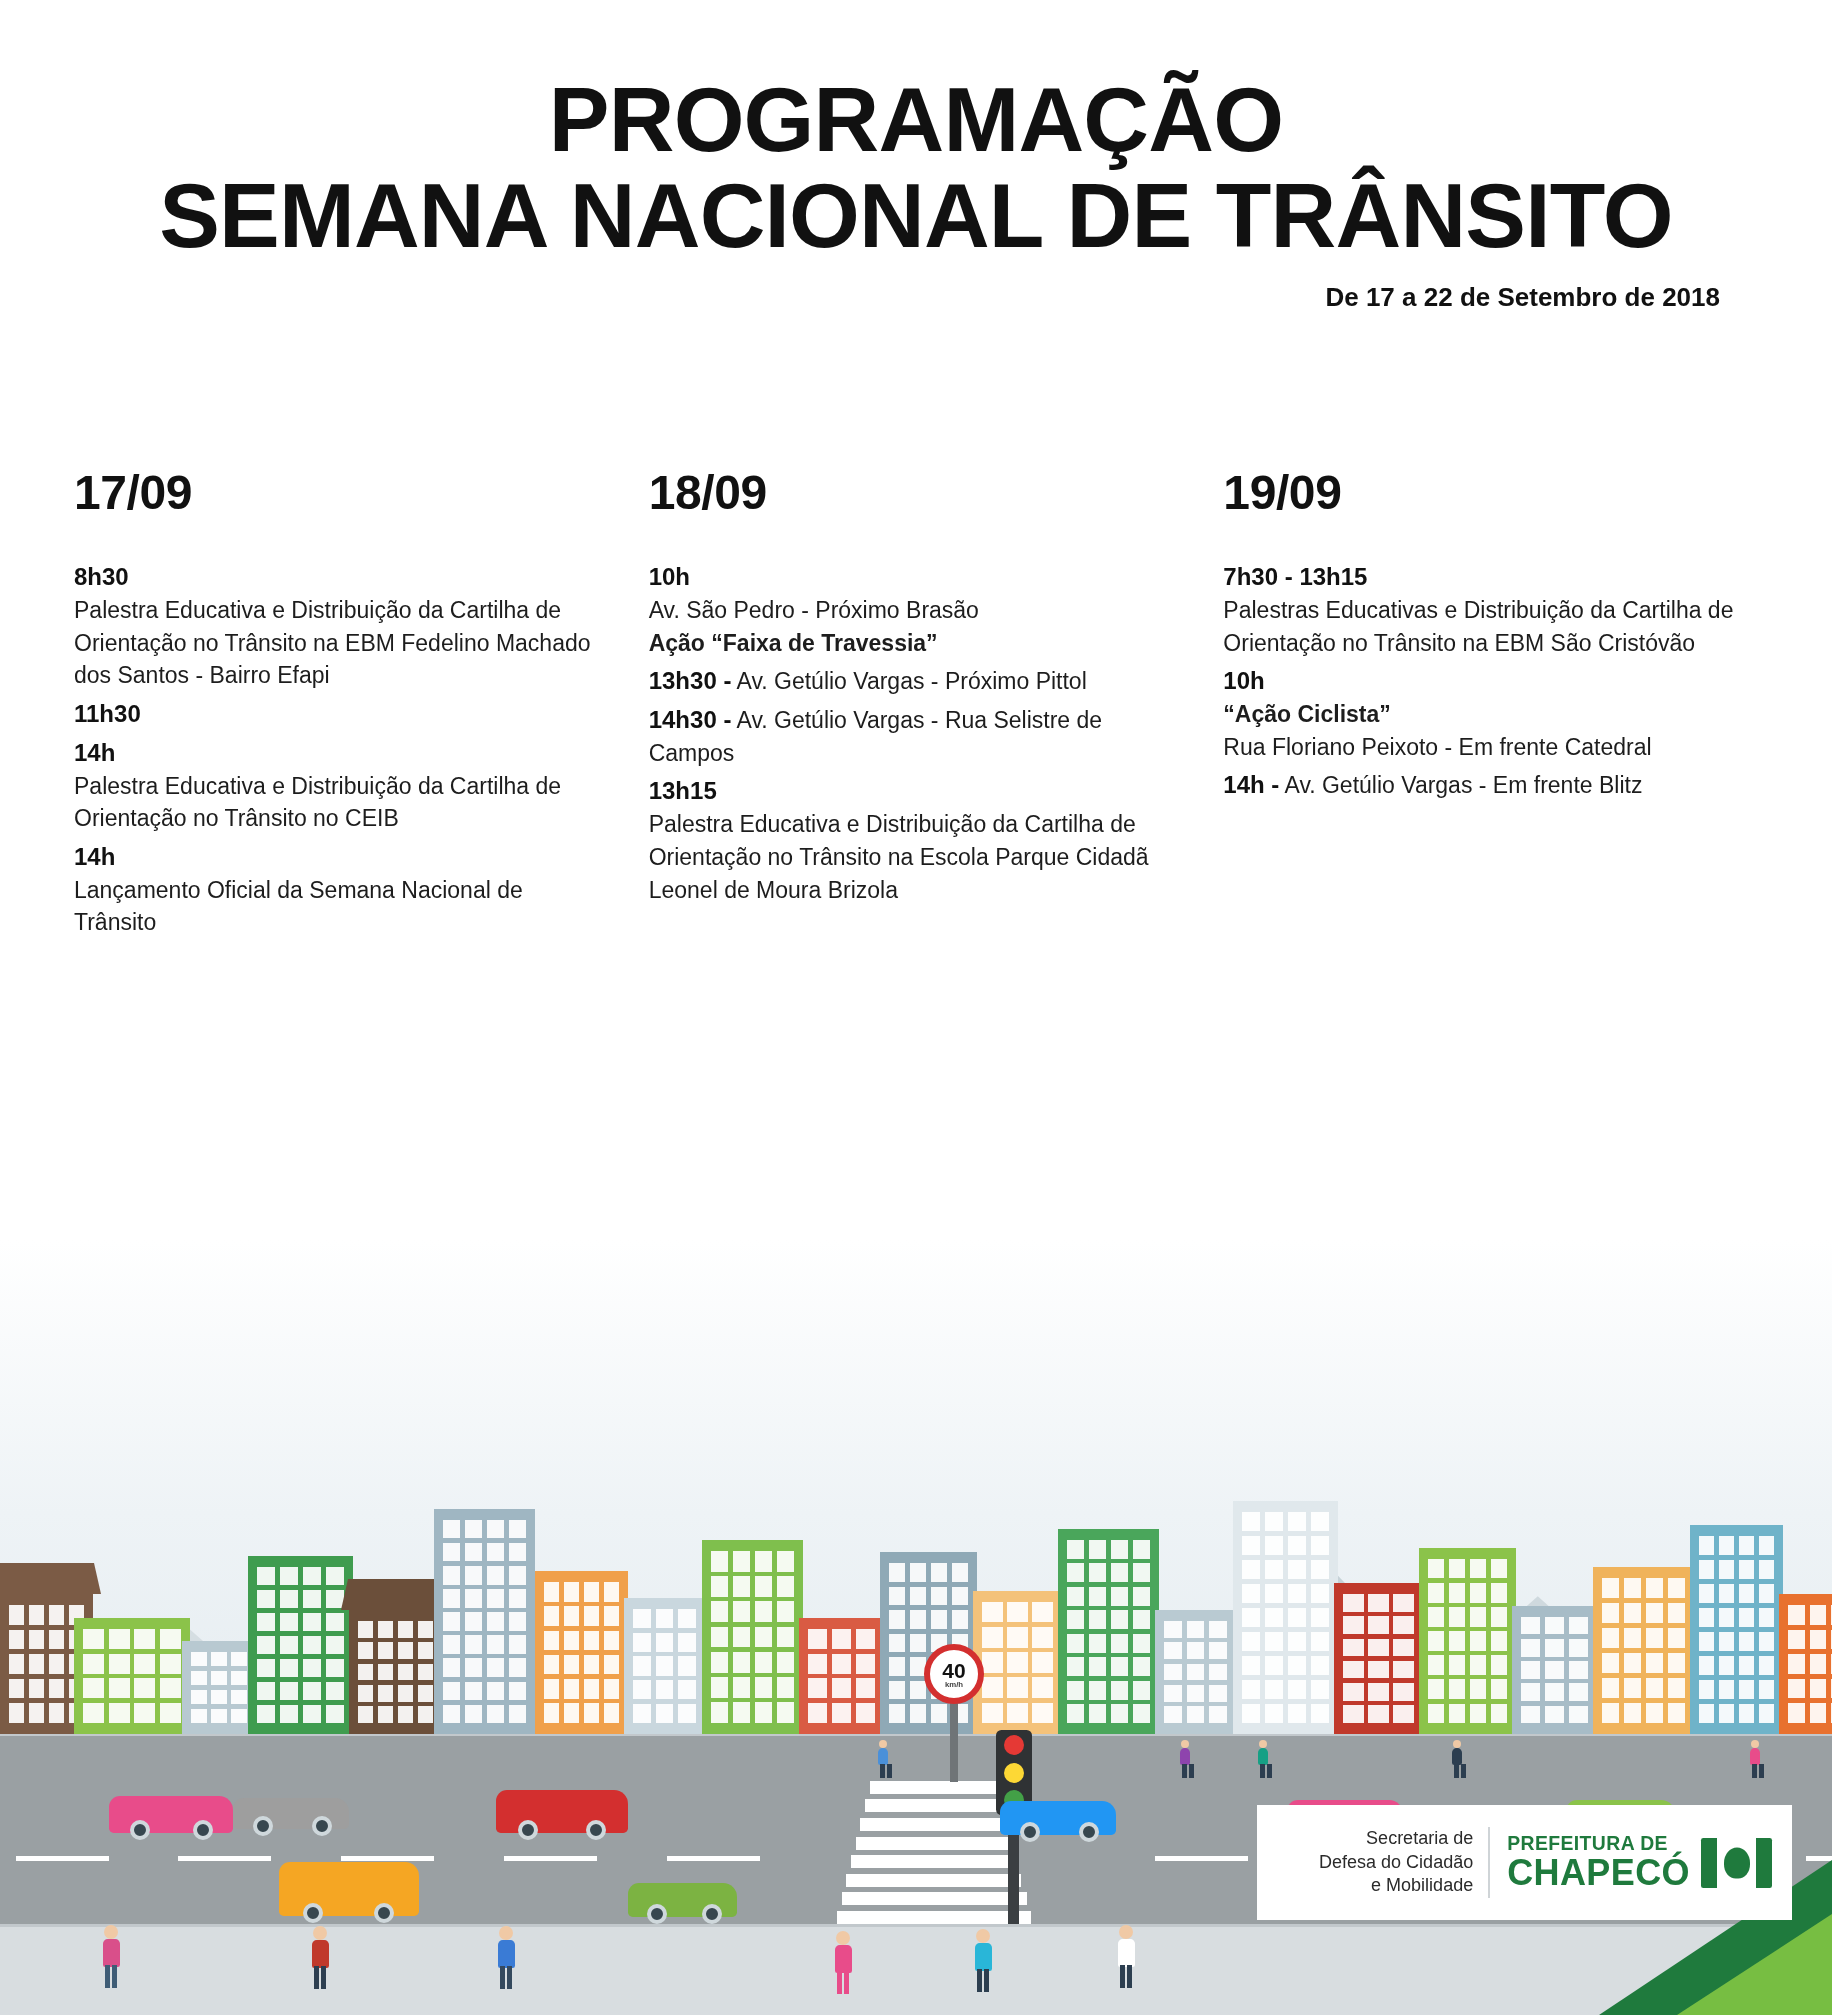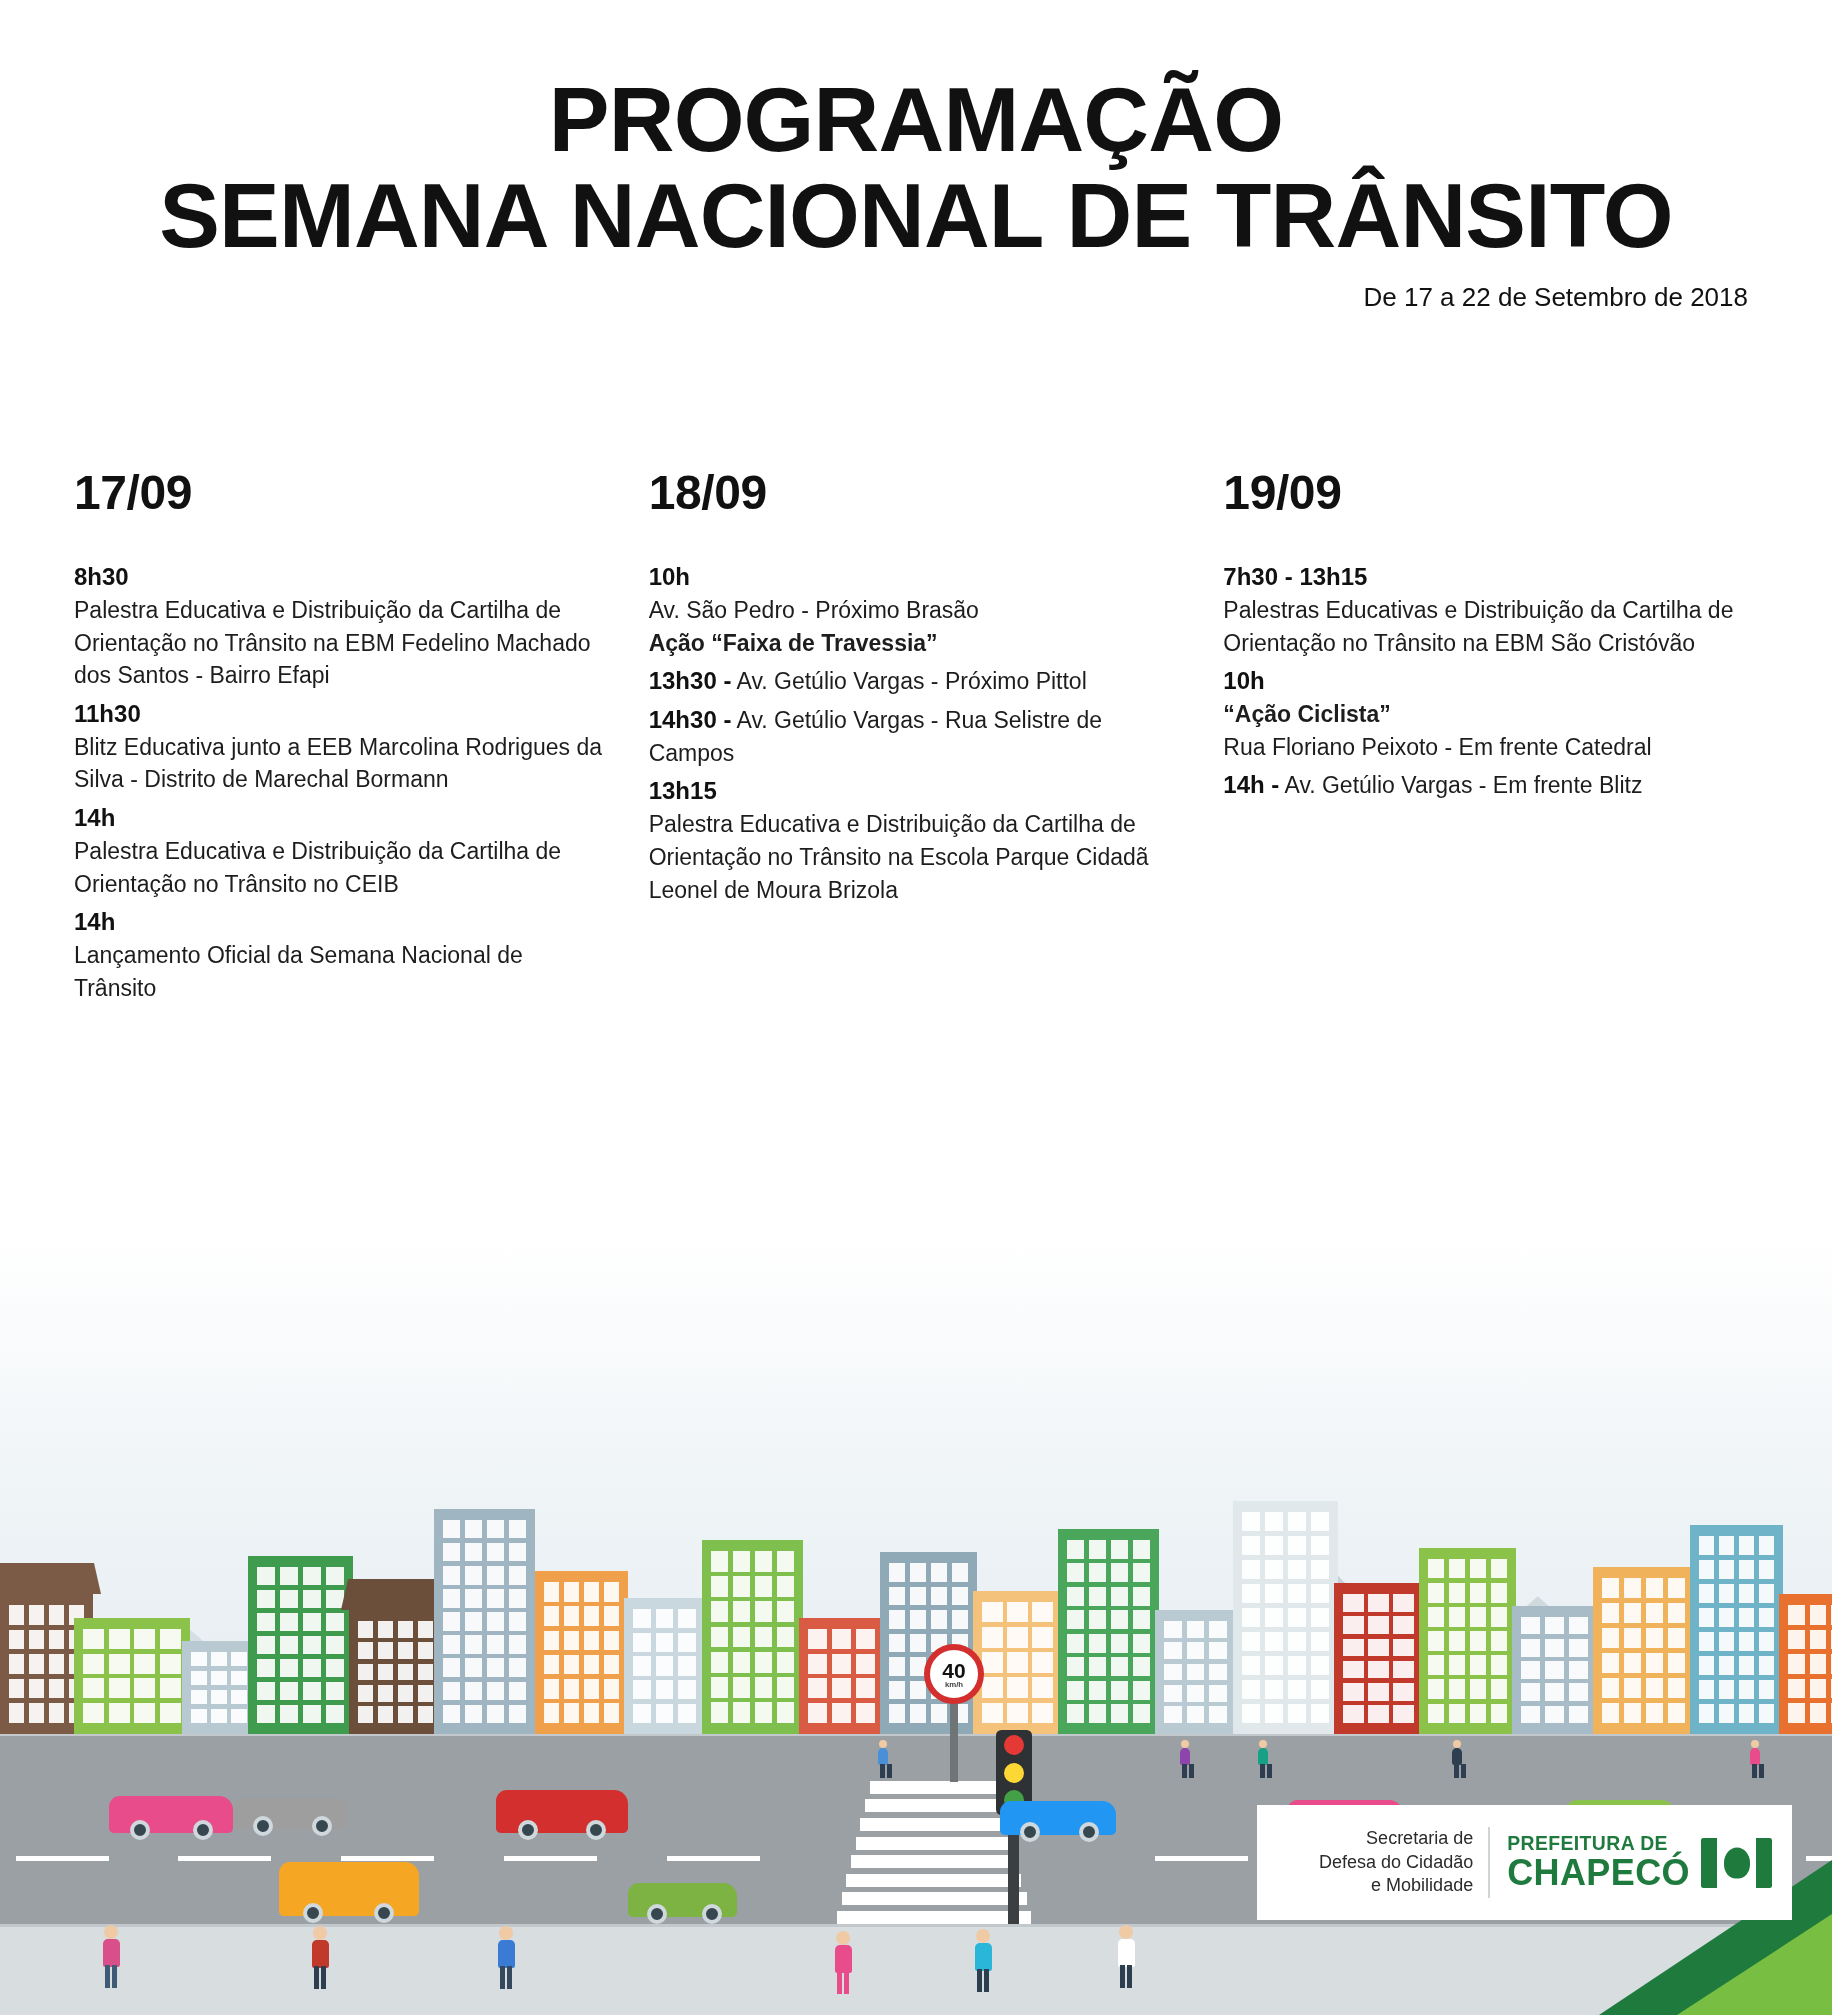--- a/index.html
+++ b/index.html
@@ -30,24 +30,24 @@
   }
   .title-line2 {
     font-size: 91px;
     font-weight: 700;
     letter-spacing: -0.8px;
     line-height: 1.08;
     color: #111111;
   }
   .subtitle {
     margin-top: 17px;
-    padding-right: 84px;
+    padding-right: 112px;
     text-align: right;
     font-size: 26px;
-    font-weight: 400;
+    font-weight: 700;
     color: #111111;
   }
 
   
   .columns {
     position: absolute;
     top: 465px;
     left: 0; right: 0;
     display: flex;
     padding: 0 74px;
@@ -269,21 +269,20 @@
 
 <div class="columns" id="columns">
     <div class="col">
       <div class="col-date">17/09</div>
       <div class="event">
         <div class="event-time">8h30</div>
         <div class="event-desc">Palestra Educativa e Distribuição da Cartilha de Orientação no Trânsito na EBM Fedelino Machado dos Santos - Bairro Efapi</div>
       </div>
       <div class="event">
         <div class="event-time">11h30</div>
-        <div class="event-desc">Blitz Educativa junto a EEB Marcolina Rodrigues da Silva - Distrito de Marechal Bormann</div>
       </div>
       <div class="event">
         <div class="event-time">14h</div>
         <div class="event-desc">Palestra Educativa e Distribuição da Cartilha de Orientação no Trânsito no CEIB</div>
       </div>
       <div class="event">
         <div class="event-time">14h</div>
         <div class="event-desc">Lançamento Oficial da Semana Nacional de Trânsito</div>
       </div>
     </div>

